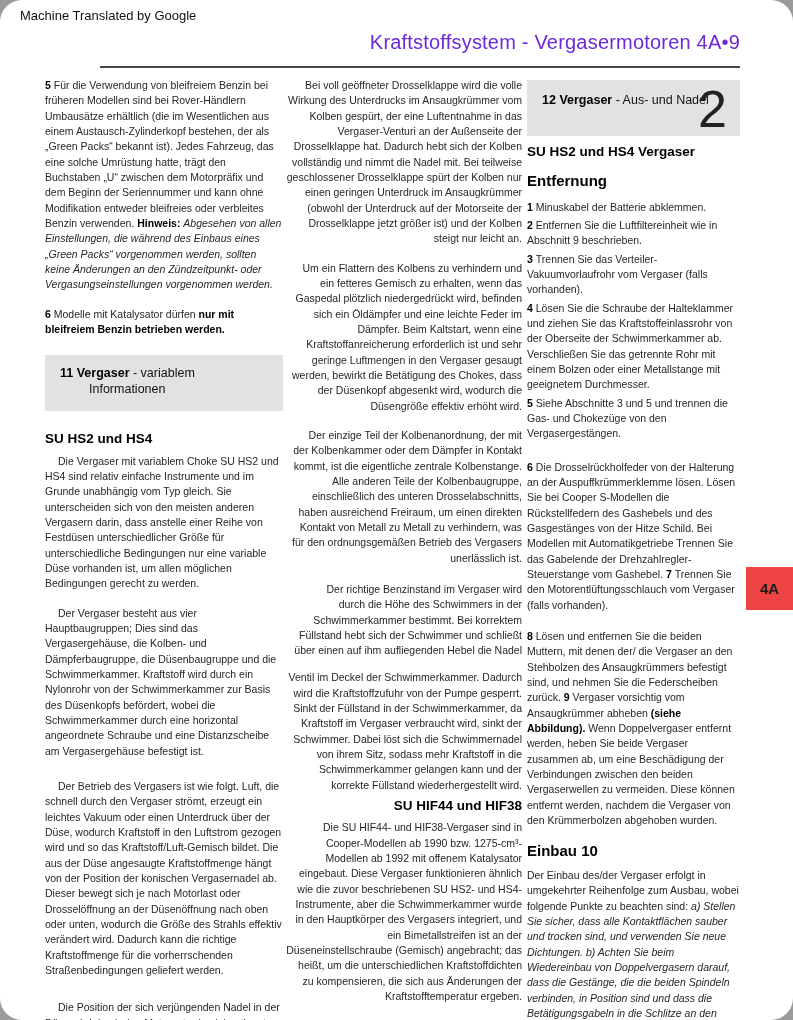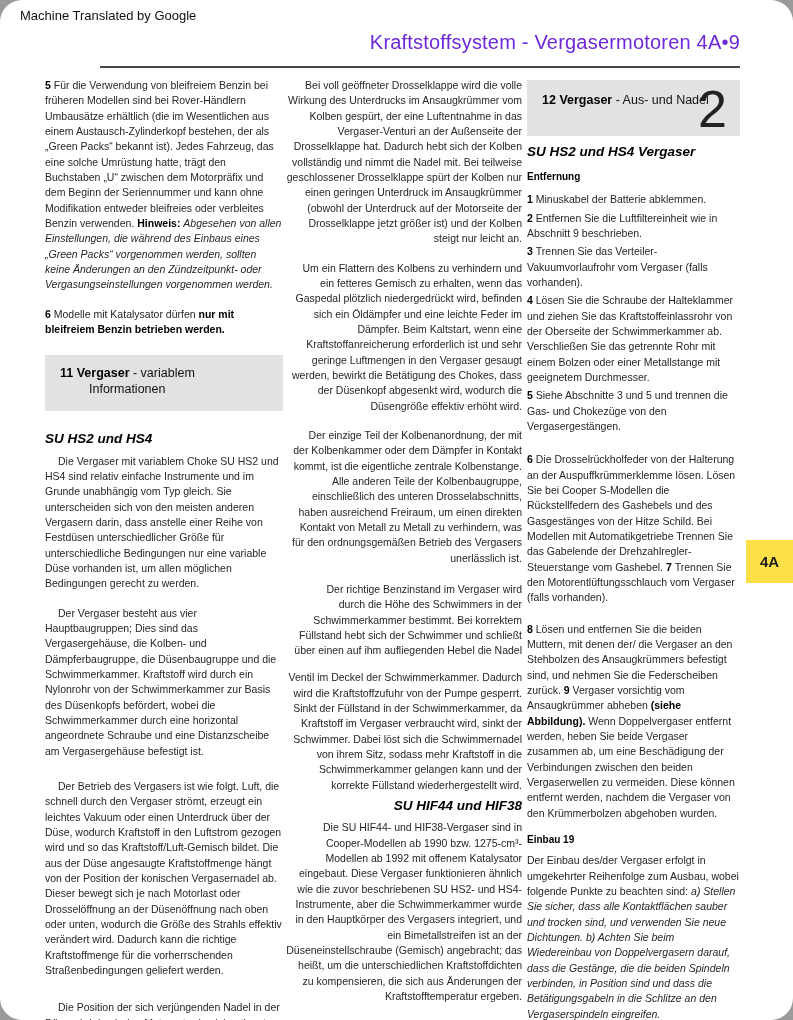--- a/index.html
+++ b/index.html
@@ -30,41 +30,41 @@
   .col-left  { left: 45px;  width: 238px; }
   .col-mid   { left: 286px; width: 236px; text-align: right; }
   .col-right { left: 527px; width: 213px; }
 
   p.body-p { margin: 3px 0 0 0; }
   p.ind { text-indent: 13px; }
   .bold { font-weight: bold; color: #000; }
   .italic { font-style: italic; }
 
   .h-italic {
-    margin: 0; font-size: 13.5px; font-weight: bold; font-style: italic;
+    margin: 0; font-size: 13.5px; font-weight: bold; 
     color: #000; white-space: pre-line; line-height: 1.2;
   }
-  .h-sub { margin: 0; font-size: 10px; font-weight: bold; color: #000; }
+  .h-sub { margin: 0; font-size: 15px; font-weight: bold; color: #000; }
 
   .section-box {
     position: relative; background: #e2e2e2; color: #111;
     font-size: 12.5px; line-height: 1.25;
     padding: 11px 10px 13px 15px;
   }
   .section-box .sb-line2 { padding-left: 29px; }
   .section-box.with-big { padding: 13px 14px 27px 15px; }
   .big-number {
     position: absolute; right: 13px; bottom: 1px;
     font-size: 52px; line-height: 0.95; font-weight: 400; color: #222;
   }
 
   .tab-4a {
-    position: absolute; left: 746px; top: 540px;
+    position: absolute; left: 746px; top: 567px;
     width: 47px; height: 43px;
-    background: #fde047;
+    background: #ef4444;
     font-size: 15px; font-weight: bold; color: #1b1b1b;
     text-align: center; line-height: 43px;
   }
 </style>
 </head>
 <body>
 
 <div class="page">
 
   <div class="translator">Machine Translated by Google</div>
@@ -100,18 +100,18 @@
       </div>
       <h3 class="h-italic" style="margin-top: 8px;">SU HS2 und HS4 Vergaser</h3>
       <h4 class="h-sub" style="margin-top: 10px;">Entfernung</h4>
       <p class="body-p" style="margin-top: 8px;"><span class="bold">1 </span><span>Minuskabel der Batterie abklemmen.</span></p>
       <p class="body-p"><span class="bold">2 </span><span>Entfernen Sie die Luftfiltereinheit wie in Abschnitt 9 beschrieben.</span></p>
       <p class="body-p"><span class="bold">3 </span><span>Trennen Sie das Verteiler-Vakuumvorlaufrohr vom Vergaser (falls vorhanden).</span></p>
       <p class="body-p"><span class="bold">4 </span><span>Lösen Sie die Schraube der Halteklammer und ziehen Sie das Kraftstoffeinlassrohr von der Oberseite der Schwimmerkammer ab. Verschließen Sie das getrennte Rohr mit einem Bolzen oder einer Metallstange mit geeignetem Durchmesser.</span></p>
       <p class="body-p"><span class="bold">5 </span><span>Siehe Abschnitte 3 und 5 und trennen die Gas- und Chokezüge von den Vergasergestängen.</span></p>
       <p class="body-p" style="margin-top: 18px;"><span class="bold">6 </span><span>Die Drosselrückholfeder von der Halterung an der Auspuffkrümmerklemme lösen. Lösen Sie bei Cooper S-Modellen die Rückstellfedern des Gashebels und des Gasgestänges von der Hitze Schild. Bei Modellen mit Automatikgetriebe Trennen Sie das Gabelende der Drehzahlregler-Steuerstange vom Gashebel. </span><span class="bold">7 </span><span>Trennen Sie den Motorentlüftungsschlauch vom Vergaser (falls vorhanden).</span></p>
       <p class="body-p" style="margin-top: 16px;"><span class="bold">8 </span><span>Lösen und entfernen Sie die beiden Muttern, mit denen der/ die Vergaser an den Stehbolzen des Ansaugkrümmers befestigt sind, und nehmen Sie die Federscheiben zurück. </span><span class="bold">9 </span><span>Vergaser vorsichtig vom Ansaugkrümmer abheben </span><span class="bold">(siehe Abbildung).</span><span> Wenn Doppelvergaser entfernt werden, heben Sie beide Vergaser zusammen ab, um eine Beschädigung der Verbindungen zwischen den beiden Vergaserwellen zu vermeiden. Diese können entfernt werden, nachdem die Vergaser von den Krümmerbolzen abgehoben wurden.</span></p>
-      <h4 class="h-sub" style="margin-top: 12px;">Einbau 19</h4>
+      <h4 class="h-sub" style="margin-top: 12px;">Einbau 10</h4>
       <p class="body-p" style="margin-top: 6px;"><span>Der Einbau des/der Vergaser erfolgt in umgekehrter Reihenfolge zum Ausbau, wobei folgende Punkte zu beachten sind: </span><span class="italic">a) Stellen Sie sicher, dass alle Kontaktflächen sauber und trocken sind, und verwenden Sie neue Dichtungen. b) Achten Sie beim Wiedereinbau von Doppelvergasern darauf, dass die Gestänge, die die beiden Spindeln verbinden, in Position sind und dass die Betätigungsgabeln in die Schlitze an den Vergaserspindeln eingreifen.</span></p>
     </div>
 
   <div class="tab-4a">4A</div>
 </div>
 
 </body></html>

